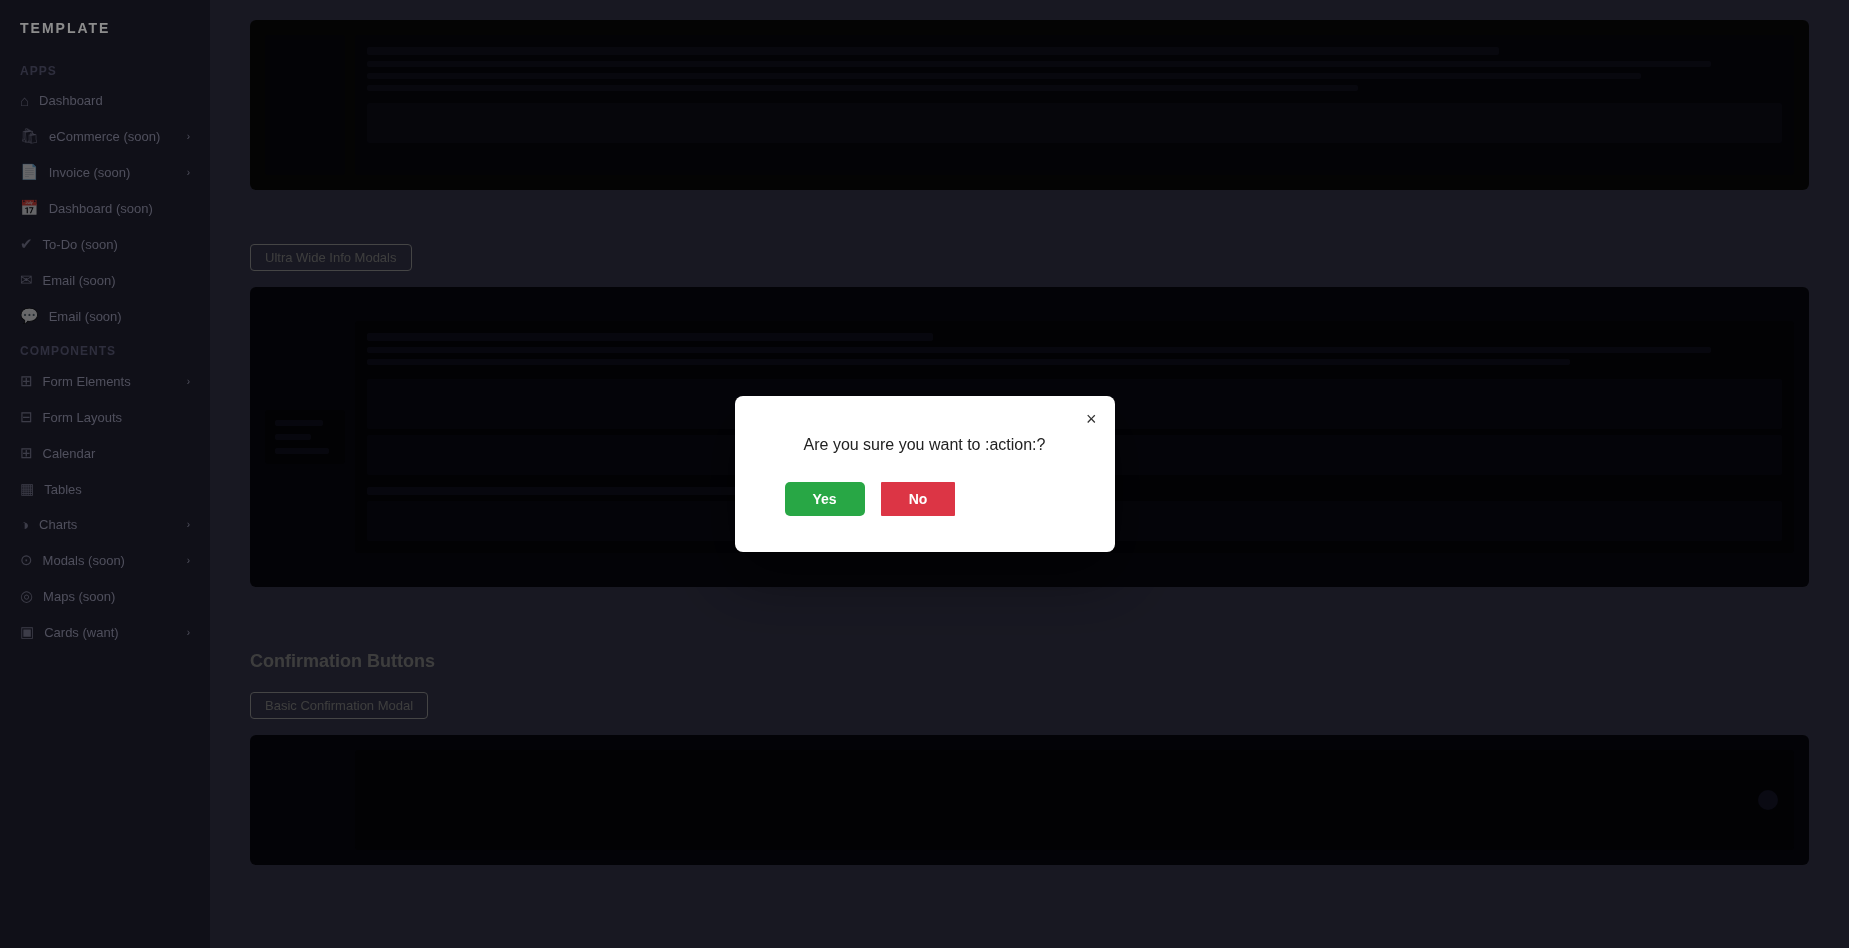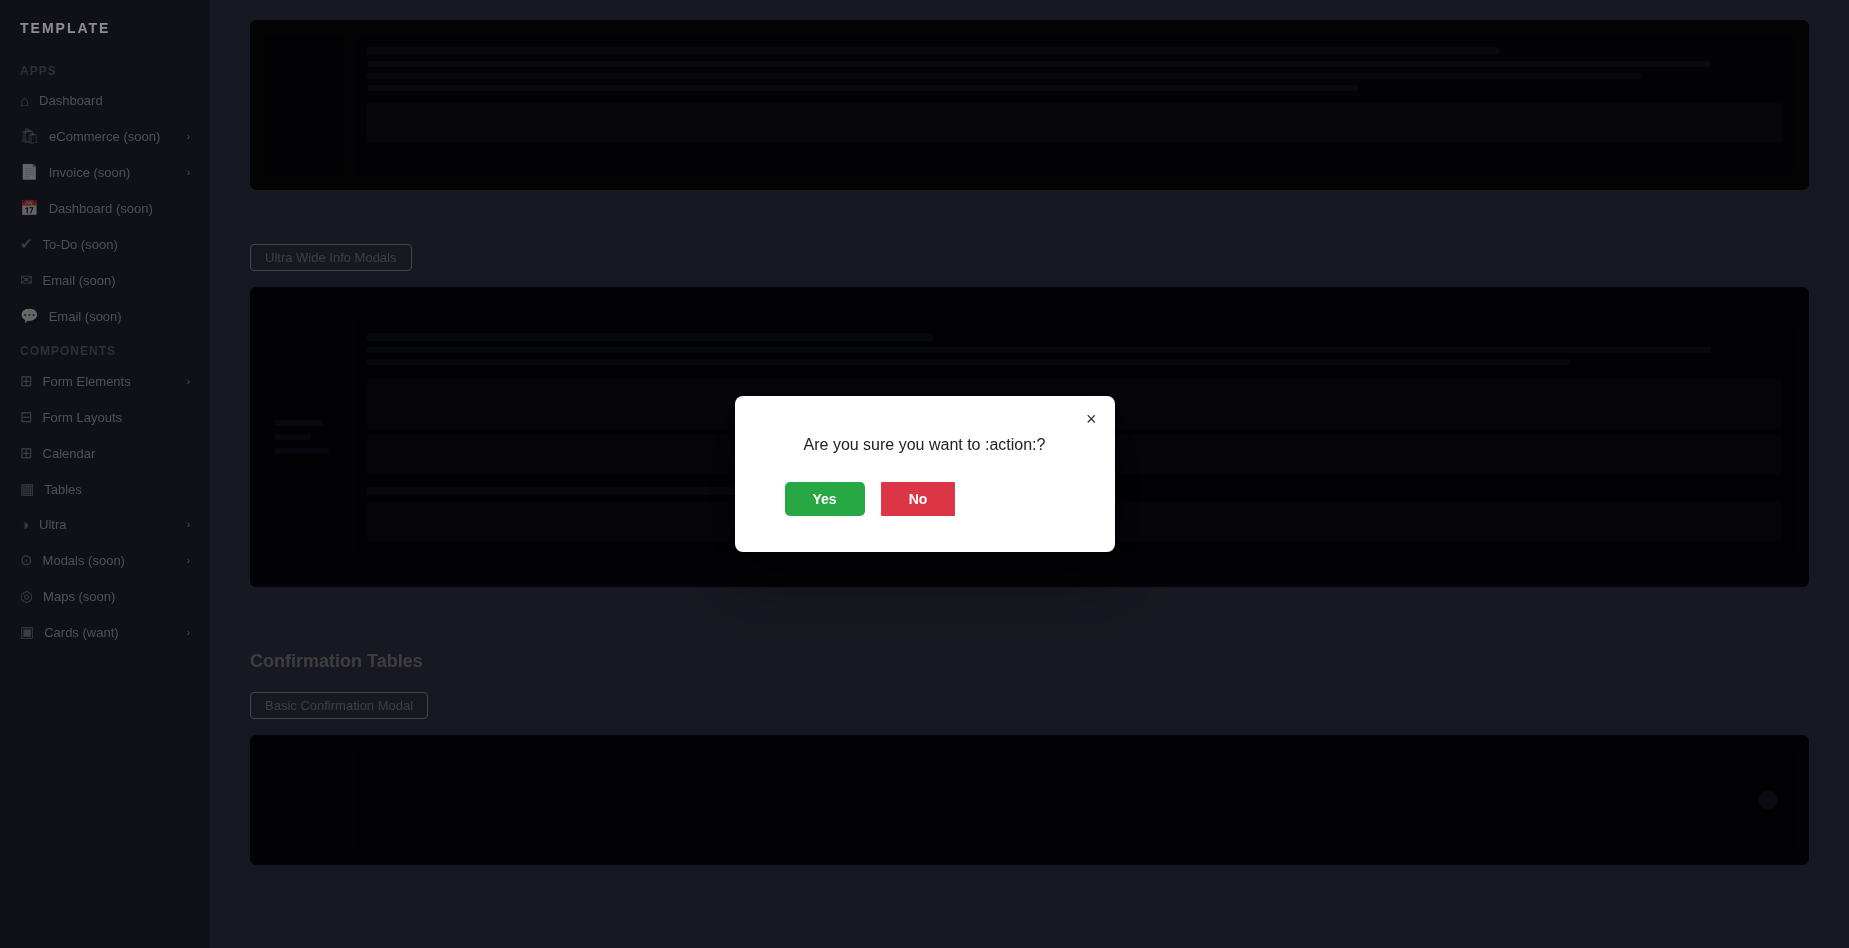--- a/index.html
+++ b/index.html
@@ -217,21 +217,21 @@
   <div class="sidebar-item">
     <span class="icon">⊞</span>
     <span>Calendar</span>
   </div>
   <div class="sidebar-item">
     <span class="icon">▦</span>
     <span>Tables</span>
   </div>
   <div class="sidebar-item">
     <span class="icon">◑</span>
-    <span>Ultra</span>
+    <span>Charts</span>
     <span class="arrow">›</span>
   </div>
   <div class="sidebar-item">
     <span class="icon">⊙</span>
     <span>Modals (soon)</span>
     <span class="arrow">›</span>
   </div>
   <div class="sidebar-item">
     <span class="icon">◎</span>
     <span>Maps (soon)</span>
@@ -280,21 +280,21 @@
           <div style="height: 40px; background: #101020; border-radius: 2px;"></div>
           <div style="height: 8px; width: 30%; background: #1a1a30; border-radius: 2px; margin-top: 6px;"></div>
           <div style="height: 40px; background: #101020; border-radius: 2px;"></div>
         </div>
       </div>
     </div>
 
     <div class="section-gap"></div>
 
     
-    <h2 class="confirmation-title">Confirmation Tables</h2>
+    <h2 class="confirmation-title">Confirmation Buttons</h2>
 
     <button class="section-label-btn">Basic Confirmation Modal</button>
 
     <div class="preview-card">
       <div class="preview-card-inner" style="min-height: 120px; background: #0d0d1a; padding: 15px; display: flex; gap: 10px;">
         <div style="width: 80px; background: #070710; border-radius: 3px;"></div>
         <div style="flex: 1; background: #070710; border-radius: 3px; min-height: 100px; display: flex; align-items: center; justify-content: flex-end; padding: 10px;">
           <div style="width: 20px; height: 20px; background: #222240; border-radius: 50%; margin-right: 6px;"></div>
         </div>
       </div>

